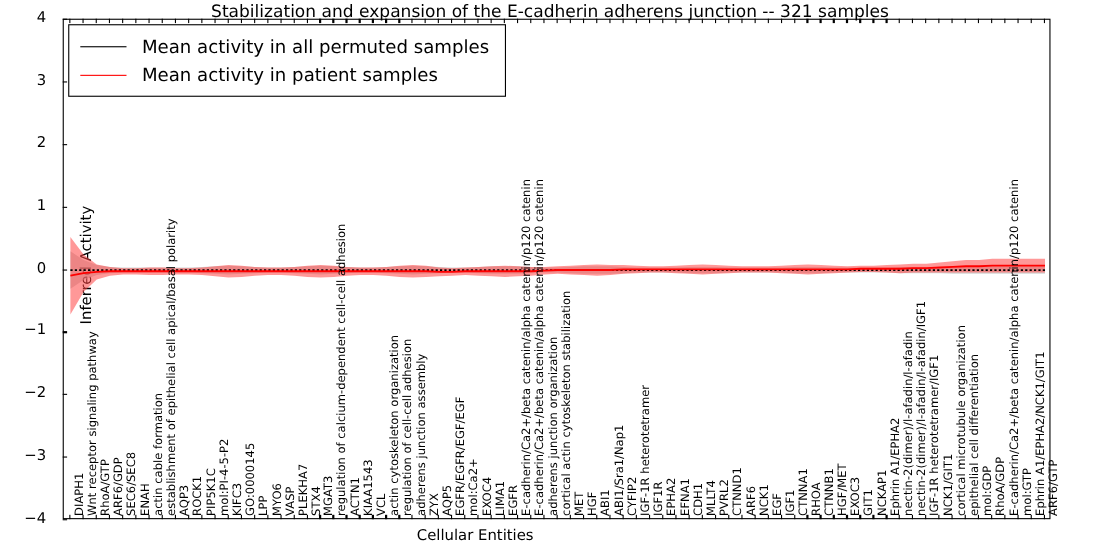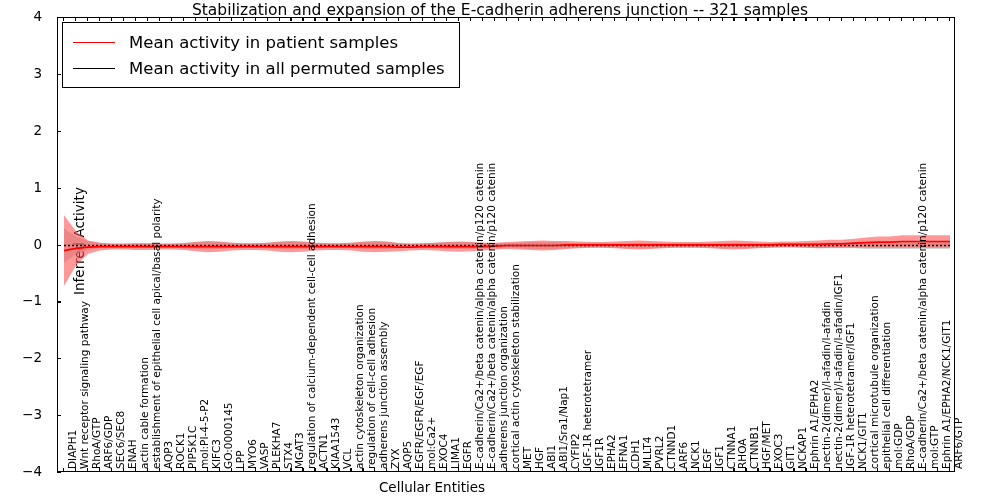--- a/index.html
+++ b/index.html
@@ -331,22 +331,22 @@
       <div class="xcat" style="left: 917.093px; top: 469px;">E-cadherin/Ca2+/beta catenin/alpha catenin/p120 catenin</div>
       <div class="xcat" style="left: 929.067px; top: 469px;">mol:GTP</div>
       <div class="xcat" style="left: 941.04px; top: 469px;">Ephrin A1/EPHA2/NCK1/GIT1</div>
       <div class="xcat" style="left: 953.013px; top: 469px;">ARF6/GTP</div>
     </div>
 
   <div class="xlabel">Cellular Entities</div>
 
   <div class="legend-box">
     <div class="legend-row">
+      <span class="legend-swatch black"></span>
+      <span class="legend-text">Mean activity in all permuted samples</span>
+    </div>
+    <div class="legend-row">
       <span class="legend-swatch red"></span>
       <span class="legend-text">Mean activity in patient samples</span>
     </div>
-    <div class="legend-row">
-      <span class="legend-swatch black"></span>
-      <span class="legend-text">Mean activity in all permuted samples</span>
-    </div>
   </div>
 
 </div>
 
 </body></html>

